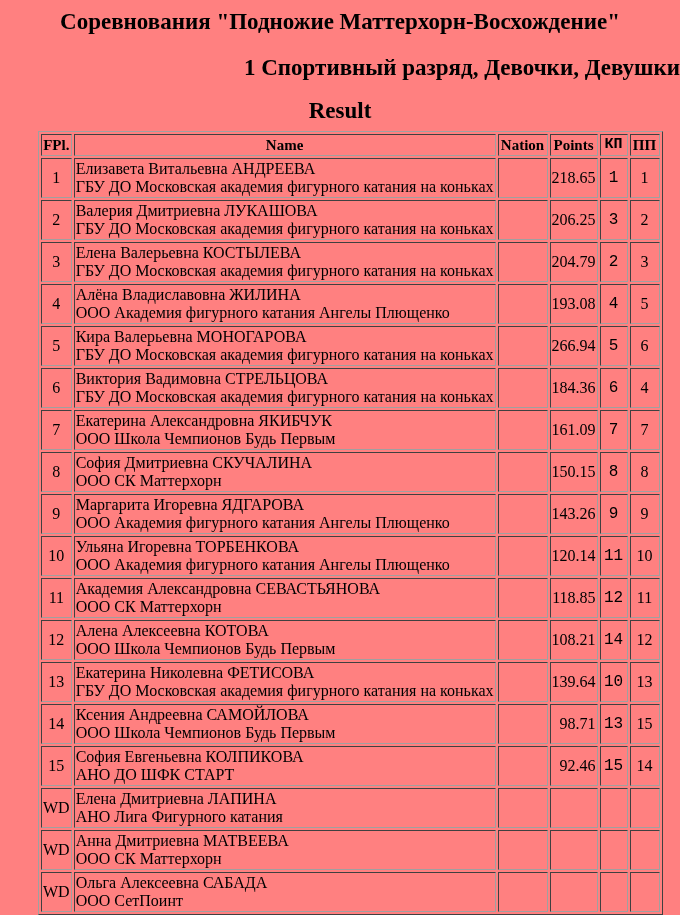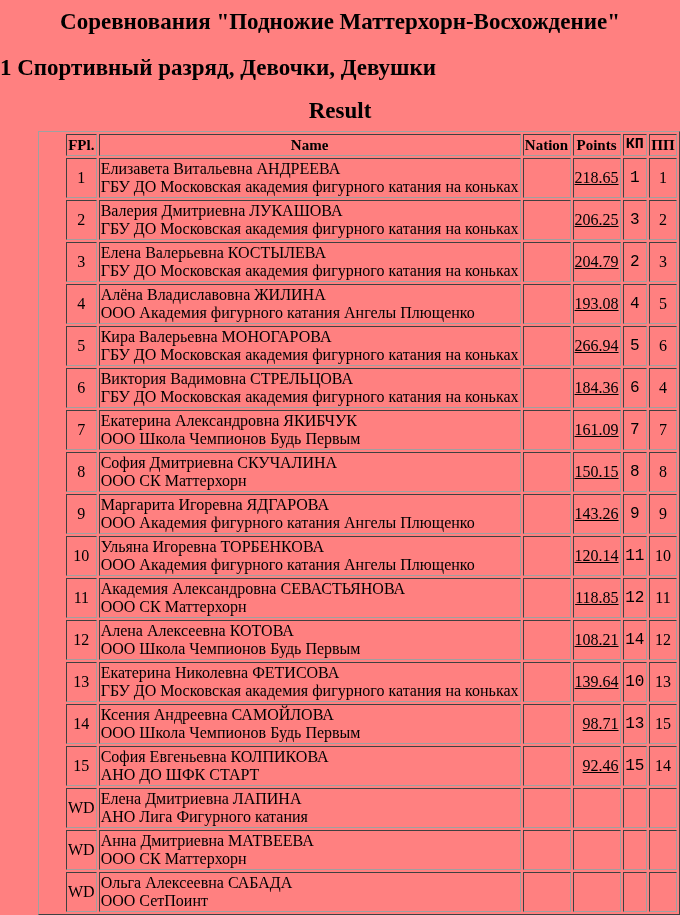--- a/index.html
+++ b/index.html
@@ -14,56 +14,55 @@
   h1 {
     font-size: 23px;
     font-weight: bold;
     text-align: center;
     margin: 8px 0 0 0;
     line-height: 28px;
   }
   h2 {
     font-size: 23px;
     font-weight: bold;
-    text-align: left;
-    margin: 18px 16px 0 0;
+    text-align: right;
+    margin: 18px 0 0 0;
     line-height: 28px;
   }
   h3 {
     font-size: 23px;
     font-weight: bold;
     text-align: center;
     margin: 18px 0 0 0;
     line-height: 22px;
   }
   table.results {
     margin: 9px 0 0 38px;
     border-collapse: separate;
     border-spacing: 2px;
     border: 1px solid;
     border-color: #a0a0a0 #404040 #404040 #a0a0a0;
     font-size: 16px;
     line-height: 18px;
-    padding-left: 25px;
   }
   table.results th, table.results td {
     border: 1px solid;
     border-color: #404040 #a0a0a0 #a0a0a0 #404040;
     padding: 1px;
   }
   table.results th {
     font-weight: bold;
     font-size: 15px;
     text-align: center;
     height: 18px;
   }
   td.place { text-align: center; width: 26px; }
   td.name { text-align: left; padding-right: 1px; white-space: nowrap; }
   td.nation { width: 46px; }
-  td.points { text-align: right; width: 42px; text-decoration: underline; }
+  td.points { text-align: right; width: 42px; }
   td.kp, td.pp { text-align: center; }
   th.kp-h, td.kp { width: 24px; font-family: Liberation Mono, monospace; }
   th.pp-h, td.pp { width: 26px; }
   tr.row td { height: 35px; }
   .name-line { display: block; }
 </style>
 </head>
 <body>
 
 <h1>Соревнования "Подножие Маттерхорн-Восхождение"</h1>

